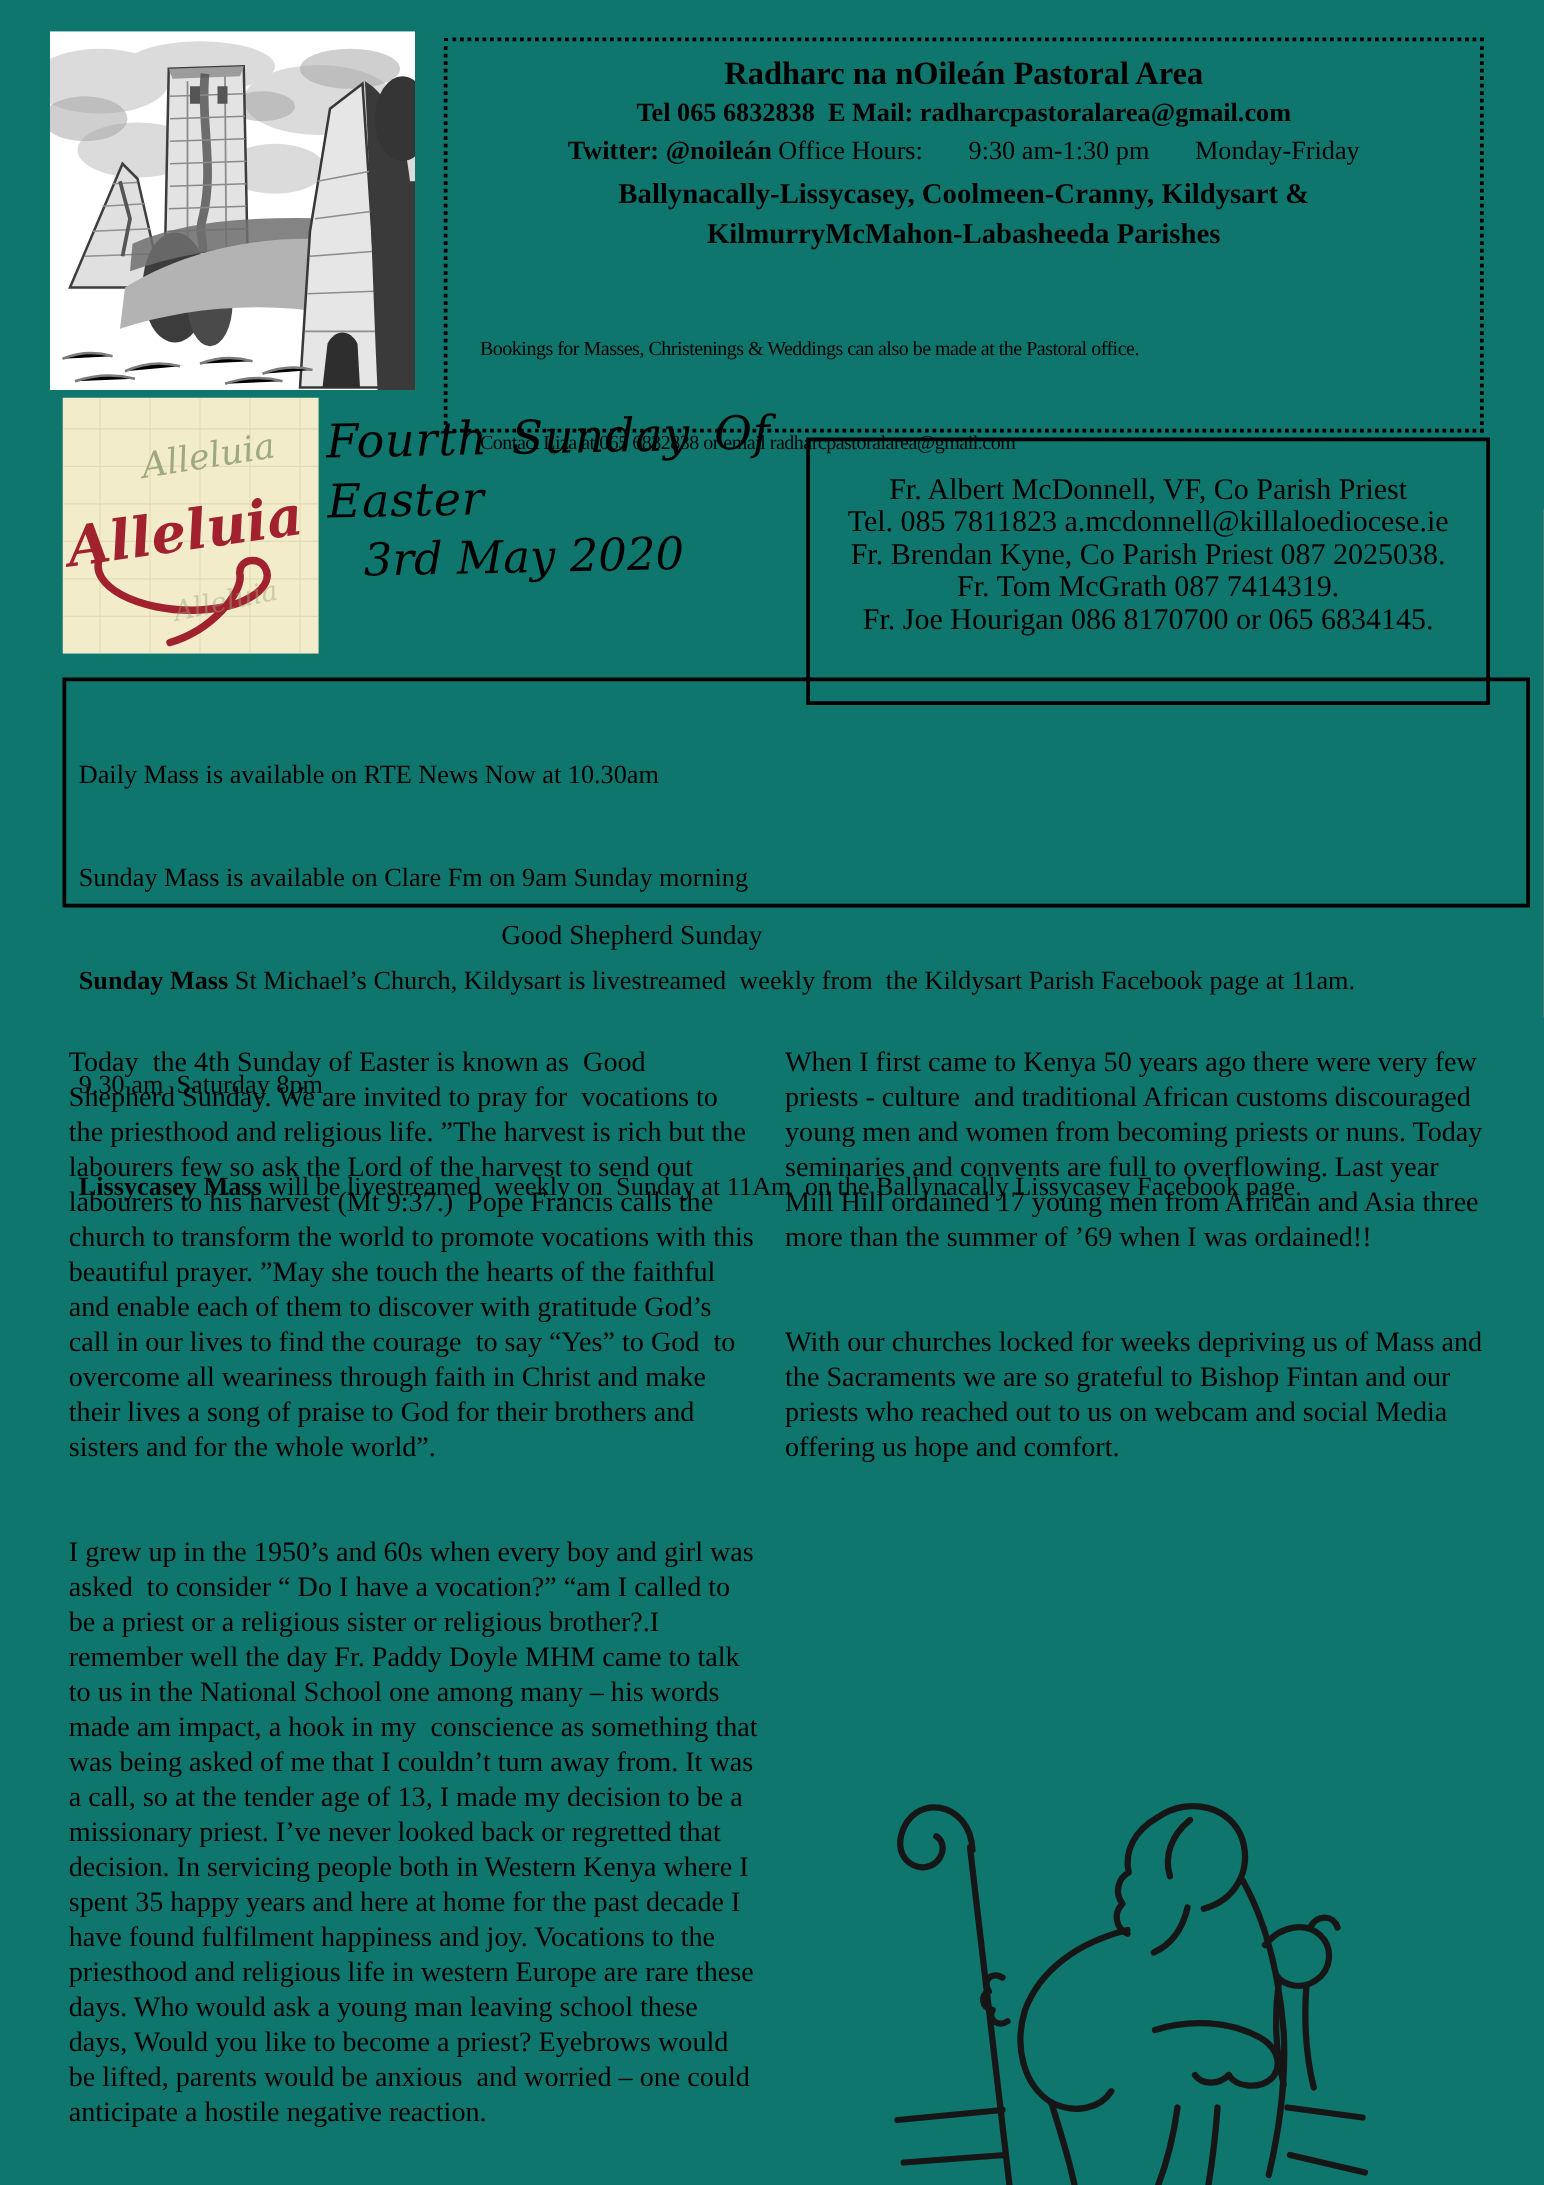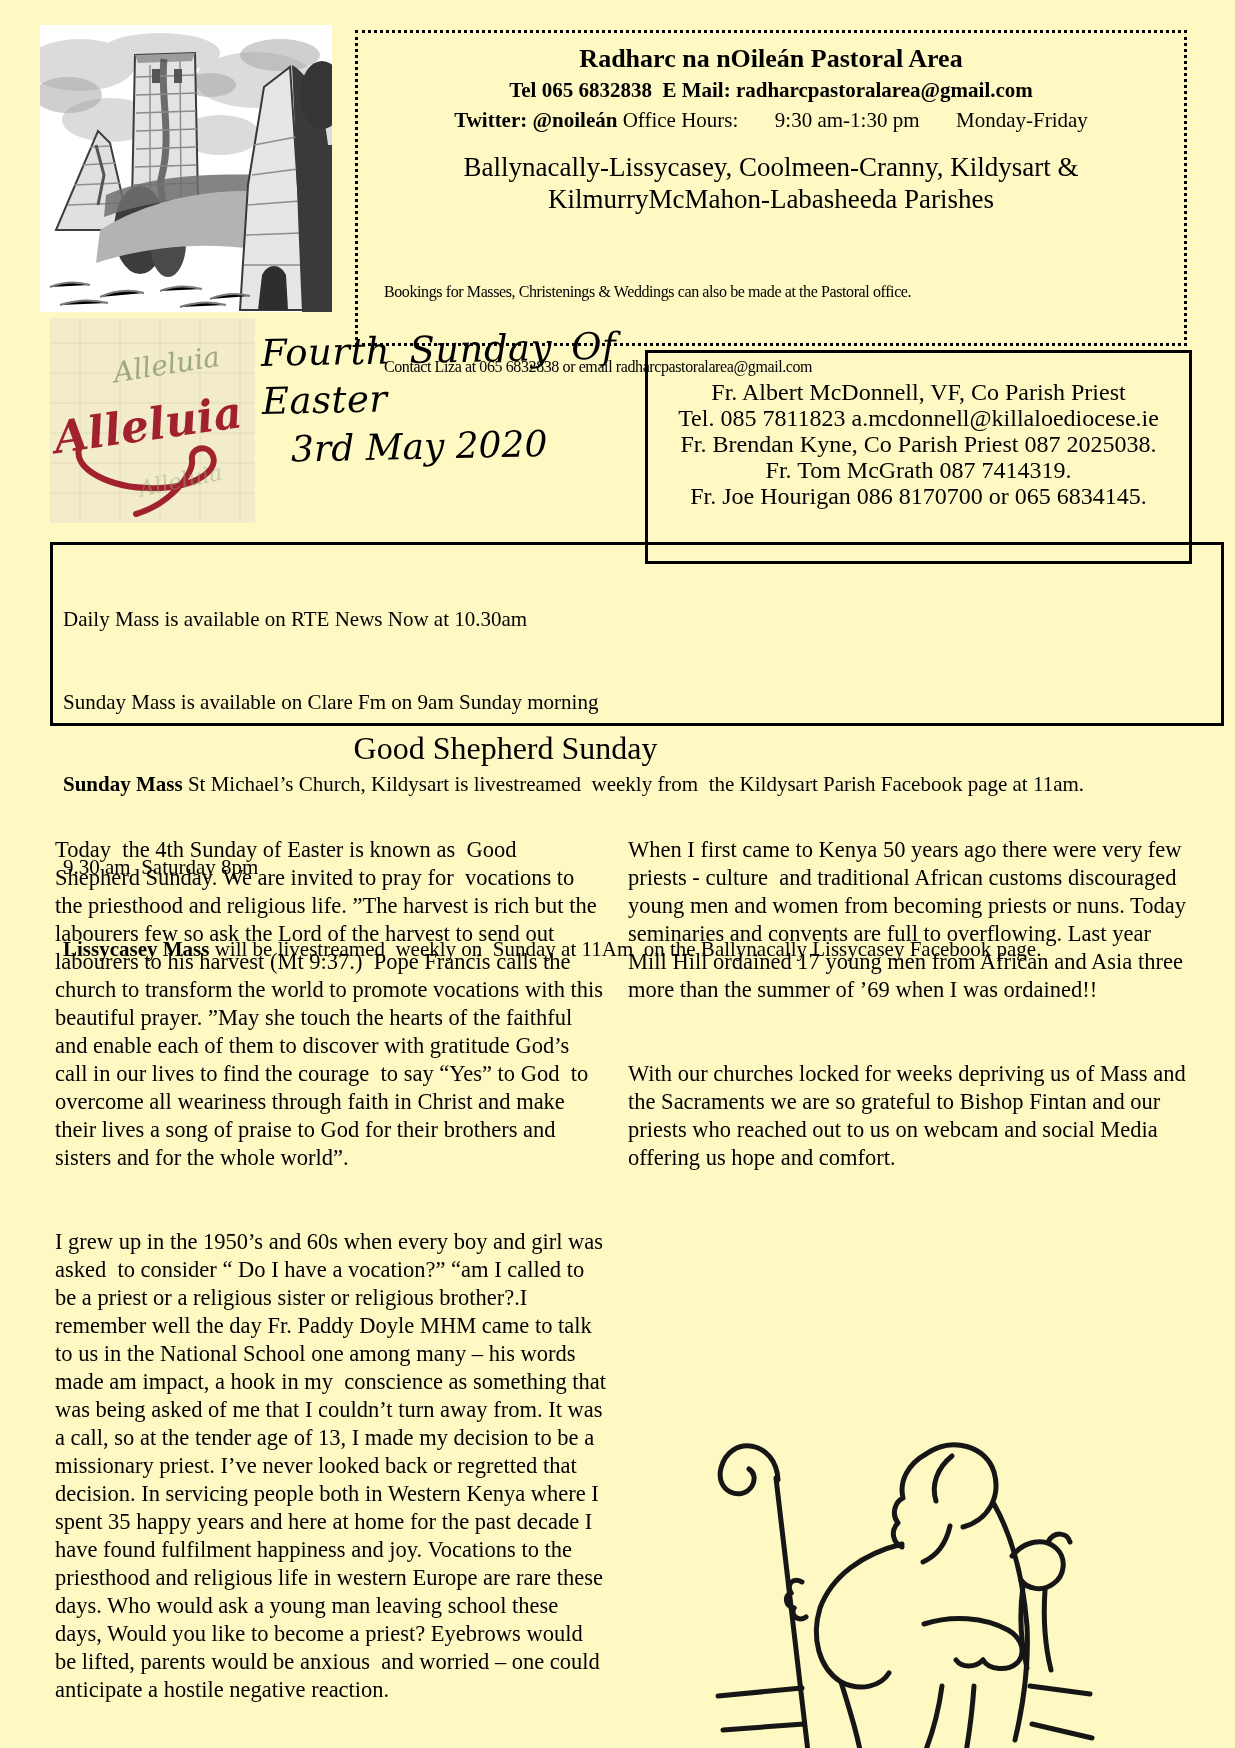--- a/index.html
+++ b/index.html
@@ -1,40 +1,40 @@
 <!DOCTYPE html>
 <html><head>
 <meta charset="utf-8">
 <style>
   html,body{margin:0;padding:0;background:#888;}
   .page{
     position:relative;
     width:1235px;height:1748px;
-    background:#fef9c3;
+    background:#0f766e;
     font-family:"Liberation Serif", serif;
     color:#000;
     margin:0 auto;
     overflow:hidden;
   }
   .abs{position:absolute;}
 
   
   .header-box{
     left:355px;top:30px;width:826px;height:300px;
     border:3px dotted #000;
     text-align:center;
     padding-top:10px;
     box-sizing:content-box;
   }
   .hdr-title{font-size:26px;font-weight:bold;line-height:32px;}
   .hdr-line{font-size:21px;font-weight:bold;line-height:30px;white-space:pre-wrap;}
   .hdr-mixed{font-size:21px;line-height:30px;}
   .hdr-mixed .b{font-weight:bold;}
   .hdr-mixed .gap{display:inline-block;width:26px;}
-  .hdr-parishes{font-size:27px;font-weight:normal;line-height:32px;margin-top:16px;}
+  .hdr-parishes{font-size:23px;font-weight:bold;line-height:32px;margin-top:4px;}
   .hdr-bookings{font-size:16px;line-height:25px;text-align:left;padding:14px 0 0 26px;letter-spacing:-0.4px;white-space:pre-wrap;}
 
   
   .ruins{left:40px;top:25px;width:292px;height:287px;}
 
   
   .alleluia{left:50px;top:318px;width:205px;height:205px;}
 
   
   .banner{
@@ -64,21 +64,21 @@
     padding:6px 24px 0 10px;
     box-sizing:content-box;
     white-space:pre-wrap;
   }
   .mass-line .b{font-weight:bold;}
 
   
   .article-heading{
     left:0;top:732px;width:1011px;
     text-align:center;
-    font-size:32px;line-height:32px;
+    font-size:22px;line-height:32px;
   }
   .col{font-size:22.5px;line-height:28px;white-space:pre-wrap;}
   .col p{margin:0;}
   .col-left{left:55px;top:780px;width:552px;}
   .col-right{left:628px;top:780px;width:560px;}
   .shepherd-wrap{margin-top:72px;margin-left:28px;}
 </style>
 </head>
 <body>
 

